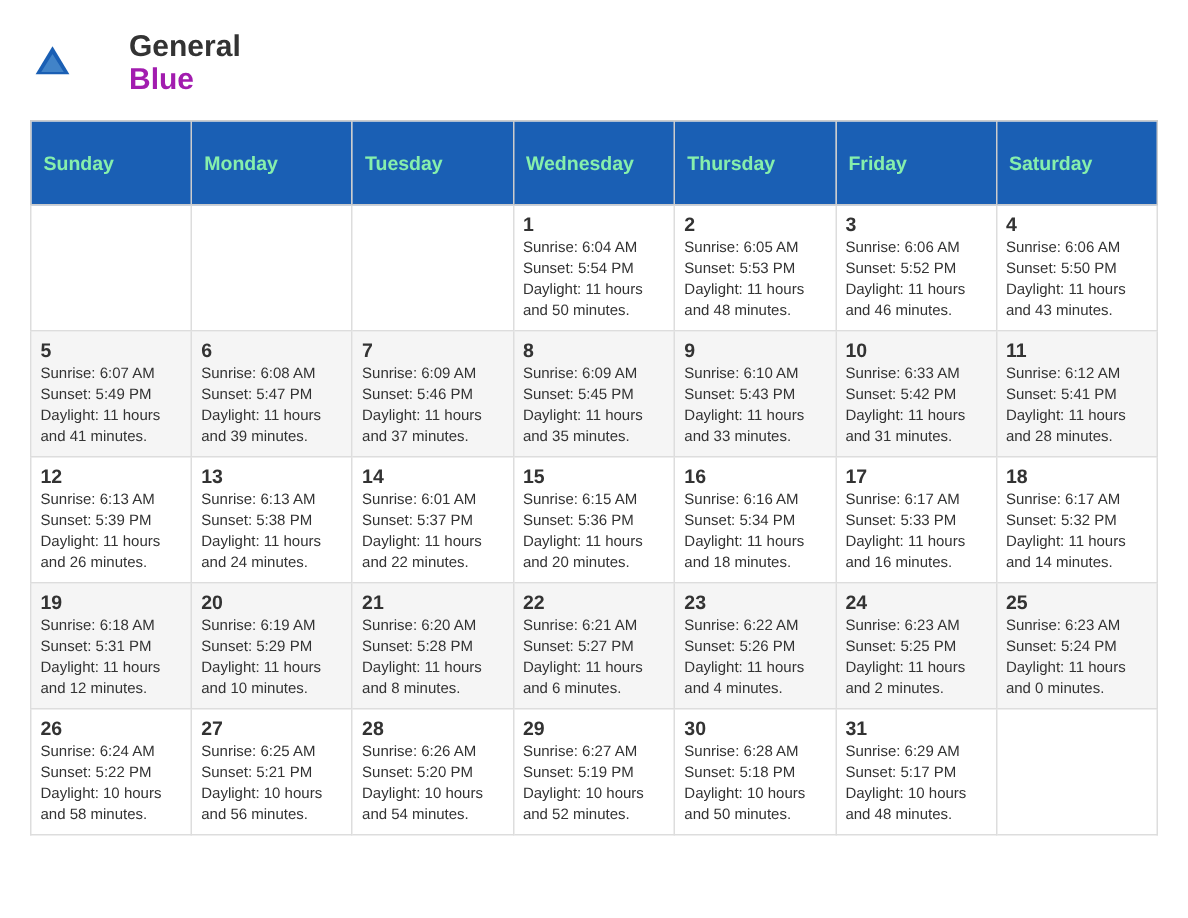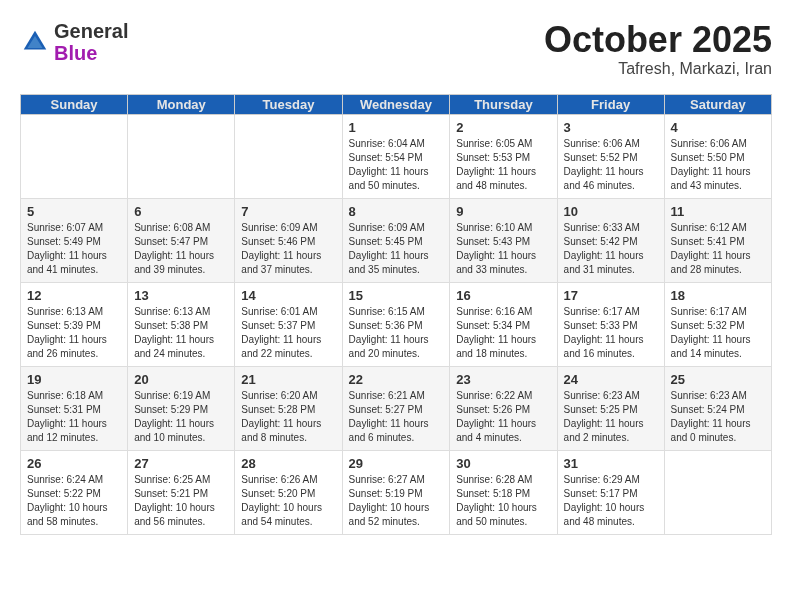--- a/index.html
+++ b/index.html
@@ -12,20 +12,21 @@
     }
     .header {
       display: flex;
       align-items: flex-start;
       justify-content: space-between;
       margin-bottom: 16px;
     }
     .logo {
       display: flex;
       align-items: center;
+      gap: 32px;
     }
     .logo-text {
       display: flex;
       flex-direction: column;
       line-height: 1.1;
     }
     .logo-general {
       font-size: 20px;
       font-weight: bold;
       color: #333;
@@ -53,23 +54,23 @@
       font-size: 16px;
       color: #444;
     }
     .calendar {
       width: 100%;
       border-collapse: collapse;
       border: 1px solid #ccc;
     }
     .calendar th {
       background-color: #1a5fb4;
-      color: #e5e5e5;
-      text-align: center;
-      padding: 2px 8px;
+      color: #86efac;
+      text-align: left;
+      padding: 20px 8px;
       font-size: 13px;
       font-weight: bold;
       border: 1px solid #ccc;
     }
     .calendar td {
       vertical-align: top;
       padding: 5px 6px;
       border: 1px solid #ddd;
       width: 108px;
       min-height: 80px;
@@ -102,24 +103,20 @@
   <div class="logo">
     <svg class="logo-icon" viewBox="0 0 40 40">
       <polygon points="20,5 35,30 5,30" fill="#1a5fb4"></polygon>
       <polygon points="20,12 30,28 10,28" fill="#5b9bd5" opacity="0.6"></polygon>
     </svg>
     <div class="logo-text">
       <span class="logo-general">General</span>
       <span class="logo-blue">Blue</span>
     </div>
   </div>
-  <div class="title-section">
-    <div class="month-title">October 2025</div>
-    <div class="subtitle">Tafresh, Markazi, Iran</div>
-  </div>
 </div>
 
 <table class="calendar">
   <thead>
     <tr>
     <th>Sunday</th>
         <th>Monday</th>
         <th>Tuesday</th>
         <th>Wednesday</th>
         <th>Thursday</th>

